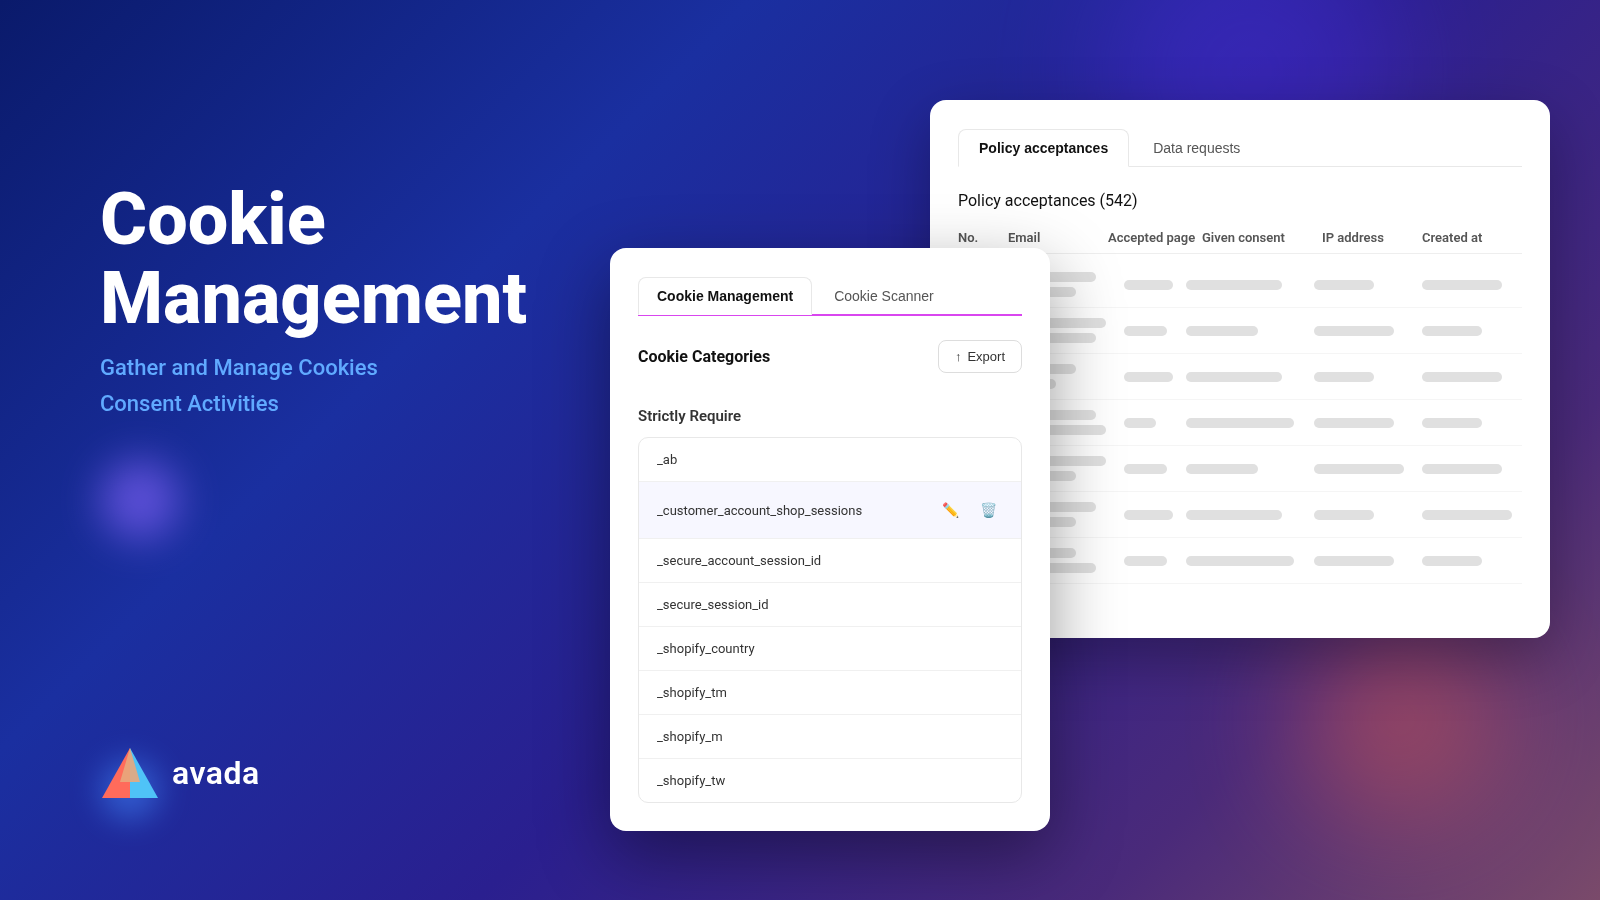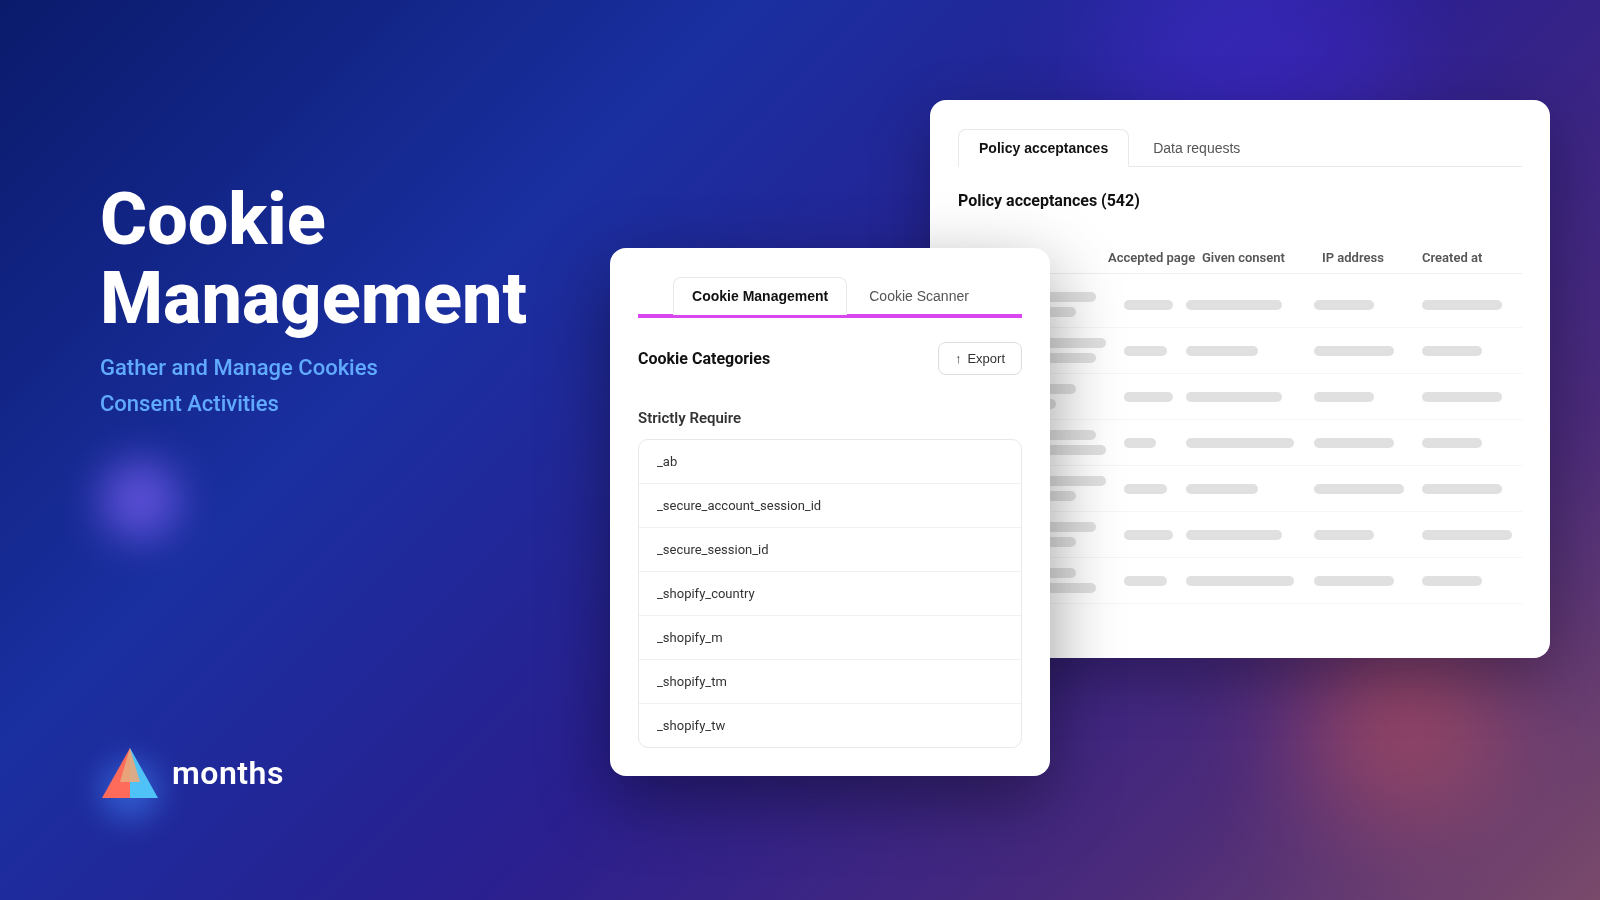--- a/index.html
+++ b/index.html
@@ -128,23 +128,23 @@
     .tab-btn.active {
       background: #ffffff;
       color: #111;
       border: 1px solid #e8e8e8;
       border-bottom: 1px solid #ffffff;
       font-weight: 600;
     }
 
     .policy-heading {
       font-size: 16px;
-      font-weight: 700;
+      font-weight: 400;
       color: #111;
-      margin-bottom: 32px;
+      margin-bottom: 12px;
     }
 
     .table-header {
       display: grid;
       grid-template-columns: 50px 100px 1fr 120px 100px 100px;
       gap: 0;
       padding: 8px 0;
       border-bottom: 1px solid #eee;
       margin-bottom: 8px;
     }
@@ -197,22 +197,21 @@
       border-radius: 16px;
       box-shadow: 0 24px 70px rgba(0,0,0,0.4);
       padding: 28px;
       z-index: 3;
     }
 
     .front-card-tabs {
       display: flex;
       gap: 4px;
       margin-bottom: 24px;
-      border-bottom: 4px solid #d946ef;
-      justify-content: center;
+      border-bottom: 2px solid #d946ef;
     }
 
     .front-tab-btn {
       padding: 10px 18px;
       border: none;
       background: transparent;
       border-radius: 8px 8px 0 0;
       font-size: 14px;
       cursor: pointer;
       color: #555;
@@ -331,21 +330,21 @@
   <svg class="logo-triangle" viewBox="0 0 60 54" fill="none" xmlns="http://www.w3.org/2000/svg">
     <polygon points="30,2 58,52 2,52" fill="none"></polygon>
     <path d="M2 52 L30 2 L58 52 Z" fill="none"></path>
 
     <path d="M2,52 L30,2 L30,52 Z" fill="#FF6B5B"></path>
 
     <path d="M30,2 L58,52 L30,52 Z" fill="#4FC3F7"></path>
 
     <path d="M20,36 L30,2 L40,36 Z" fill="#E8A87C" opacity="0.9"></path>
   </svg>
-  <span class="logo-text">months</span>
+  <span class="logo-text">avada</span>
 </div>
 
 <div class="back-card">
   <div class="tabs-row">
     <button class="tab-btn active">Policy acceptances</button>
     <button class="tab-btn">Data requests</button>
   </div>
 
   <div class="policy-heading">Policy acceptances (542)</div>
 
@@ -452,32 +451,39 @@
       <span>Export</span>
     </button>
   </div>
 
   <div class="strictly-label">Strictly Require</div>
 
   <div class="cookie-list">
     <div class="cookie-item">
       <span>_ab</span>
     </div>
+    <div class="cookie-item highlighted">
+      <span>_customer_account_shop_sessions</span>
+      <div class="cookie-item-actions">
+        <div class="action-icon">✏️</div>
+        <div class="action-icon">🗑️</div>
+      </div>
+    </div>
     <div class="cookie-item">
       <span>_secure_account_session_id</span>
     </div>
     <div class="cookie-item">
       <span>_secure_session_id</span>
     </div>
     <div class="cookie-item">
       <span>_shopify_country</span>
     </div>
     <div class="cookie-item">
+      <span>_shopify_tm</span>
+    </div>
+    <div class="cookie-item">
       <span>_shopify_m</span>
     </div>
     <div class="cookie-item">
-      <span>_shopify_tm</span>
-    </div>
-    <div class="cookie-item">
       <span>_shopify_tw</span>
     </div>
   </div>
 </div>
 
 </body></html>

